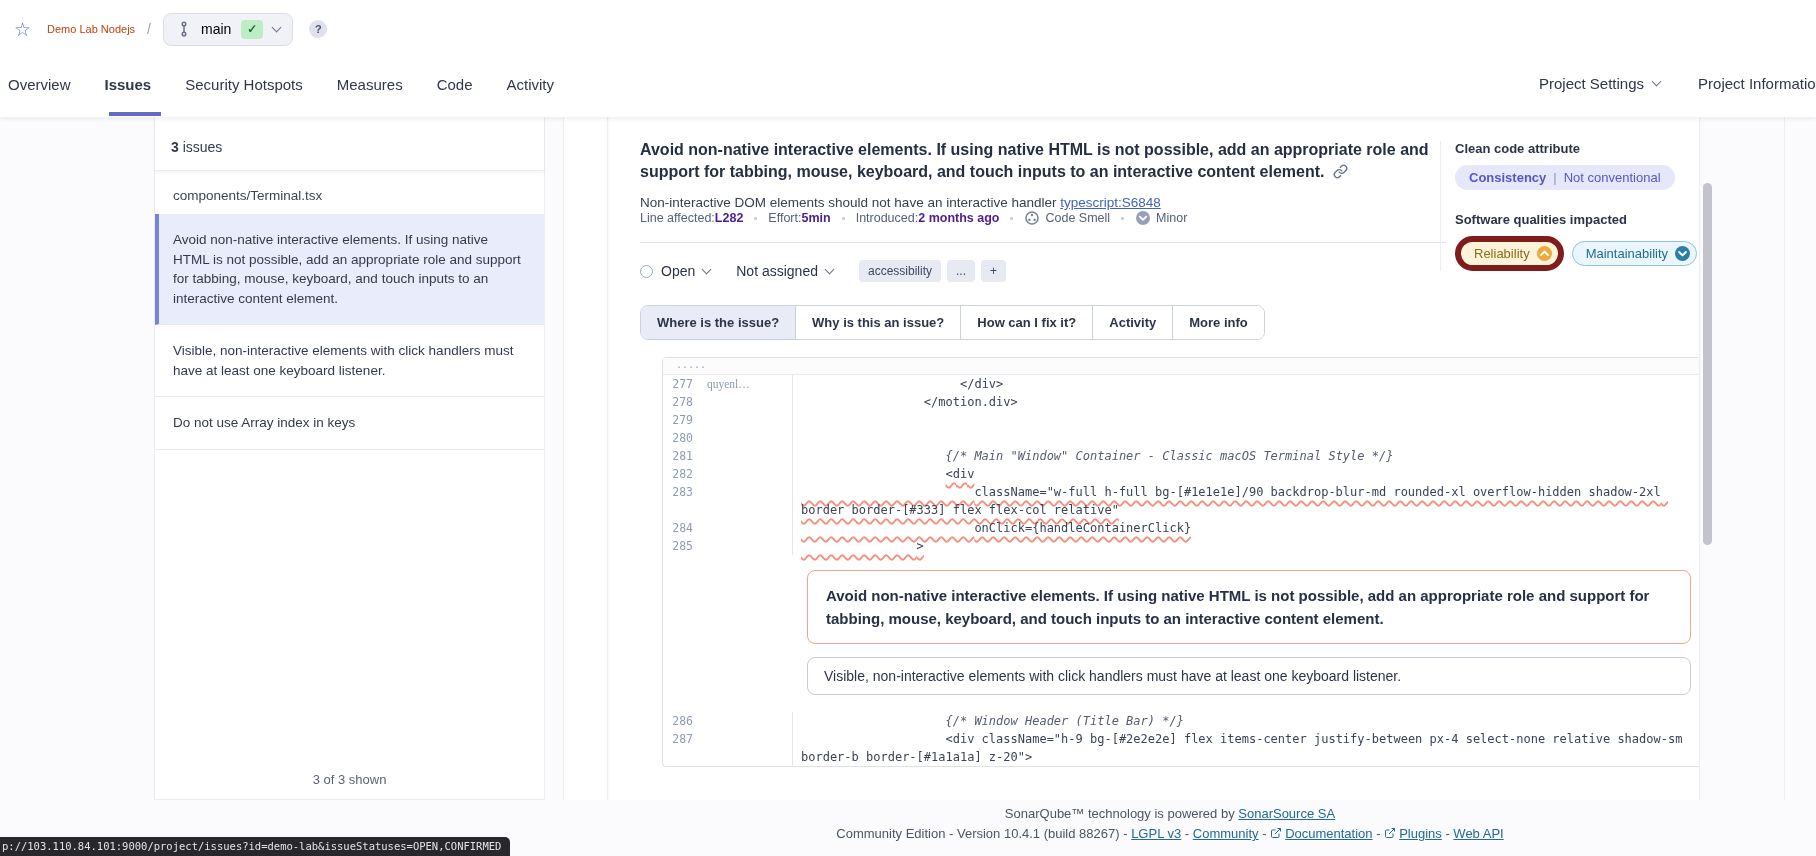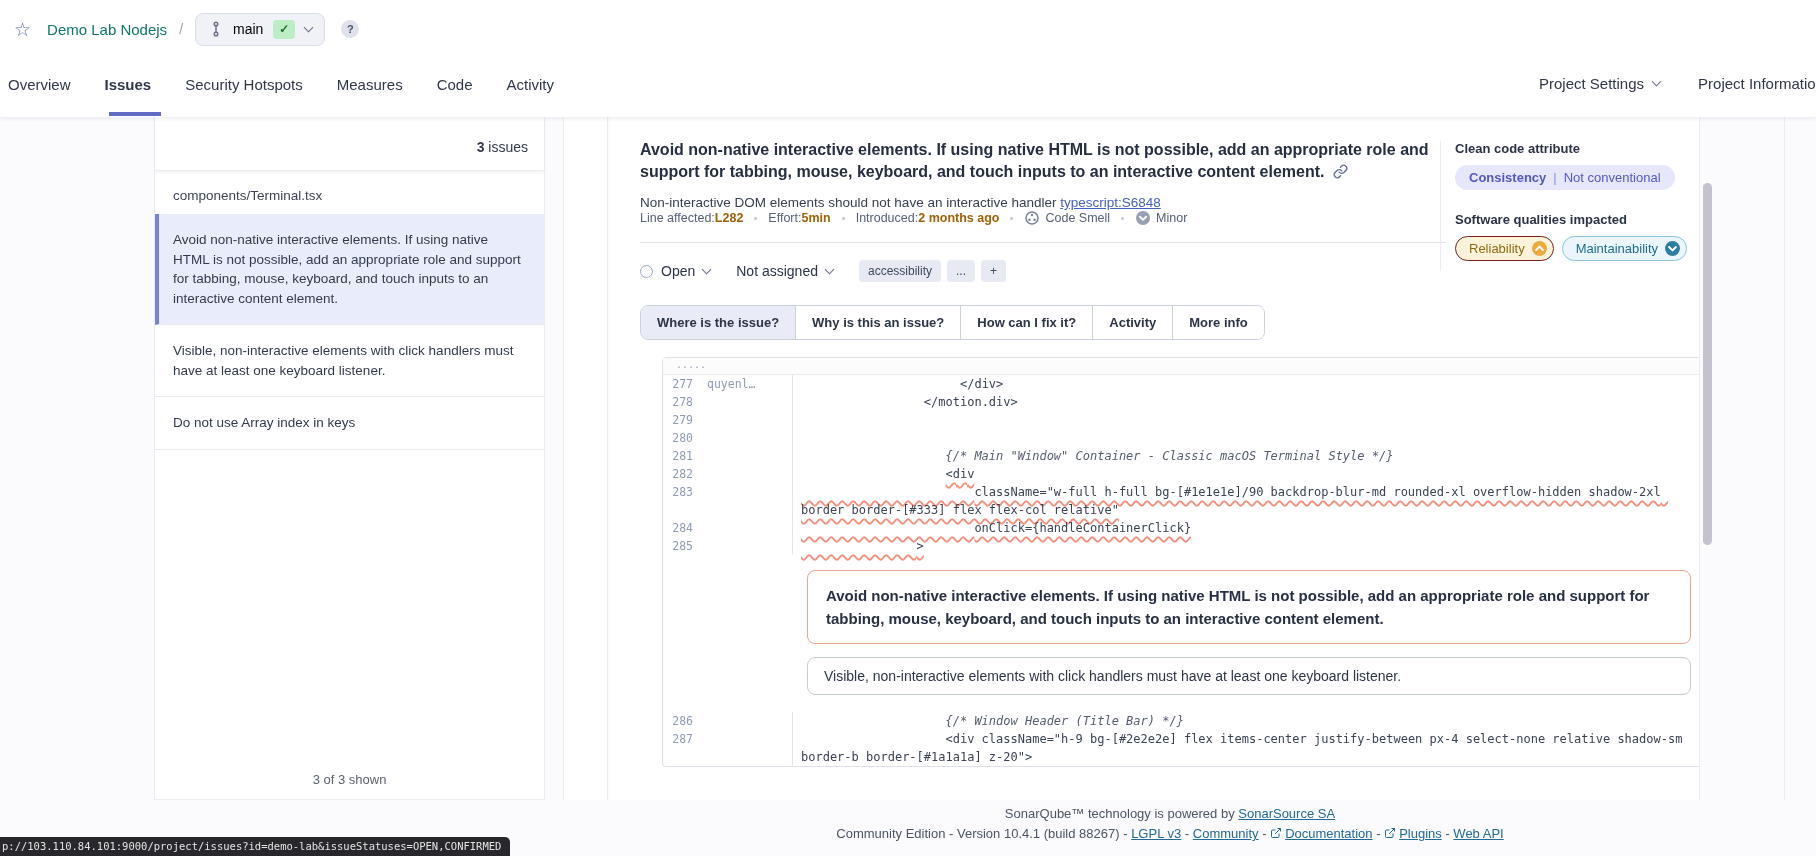--- a/index.html
+++ b/index.html
@@ -4,21 +4,21 @@
 <style>
   * { margin:0; padding:0; box-sizing:border-box; }
   html,body { width:1816px; height:856px; overflow:hidden; }
   body { font-family:"Liberation Sans", sans-serif; background:#fbfbfd; color:#2d3549; position:relative; }
 
   
   .header { position:absolute; left:0; top:0; width:1816px; height:117px; background:#fff;
             box-shadow:0 2px 4px rgba(40,45,80,.07); z-index:5; }
   .crumb-row { display:flex; align-items:center; height:58px; padding-left:14px; }
   .star { font-size:19px; color:#5a67c9; margin-right:16px; cursor:pointer; }
-  .project-name { font-size:15px; color:#0f766e; }
+  .project-name { font-size:11px; color:#c2410c; }
   .crumb-sep { color:#9aa0b0; margin:0 12px; font-size:14px; }
   .branch-pill { display:inline-flex; align-items:center; gap:10px; height:33px; padding:0 12px 0 14px;
                  background:#f1f2f8; border:1px solid #dadeea; border-radius:8px; cursor:pointer; }
   .branch-pill .bname { font-size:14px; color:#000000; }
   .qg-pass { display:inline-flex; align-items:center; justify-content:center; width:22px; height:19px;
              background:#bdedc4; border-radius:4px; color:#186e2f; font-size:12px; font-weight:bold; }
   .chev { width:7px; height:7px; border-right:1.6px solid #6b7285; border-bottom:1.6px solid #6b7285;
           transform:rotate(45deg); display:inline-block; margin-top:-4px; }
   .help-badge { display:inline-flex; align-items:center; justify-content:center; width:18px; height:18px;
                 margin-left:16px; background:#dfe2ec; border-radius:50%; color:#4a5164; font-size:11px;
@@ -36,75 +36,75 @@
              border:1px solid #ececf2; border-top:none; }
   .gap-strip { position:absolute; left:563px; top:117px; width:45px; height:683px; background:#fff;
                border-left:1px solid #ececf2; border-right:1px solid #ececf2; }
   .main-panel { position:absolute; left:610px; top:117px; width:1090px; height:683px; background:#fff;
                 border-right:1px solid #ececf2; overflow:hidden; }
   .right-edge-line { position:absolute; left:1784px; top:117px; width:1px; height:683px; background:#ececf2; }
   .scroll-thumb { position:absolute; left:1703px; top:183px; width:9px; height:362px;
                   background:#c2c3cc; border-radius:5px; cursor:pointer; }
 
   
-  .count-row { padding:22px 16px 15px; text-align:right; font-size:14px; color:#333a4d;
+  .count-row { padding:22px 16px 15px; font-size:14px; color:#333a4d;
                border-bottom:1px solid #ececf2; box-shadow:0 2px 3px rgba(40,45,80,.05); }
   .count-row b { font-weight:bold; }
   .file-row { padding:17px 18px 11px; font-size:13.5px; color:#3d4456; }
   .issue-card { padding:16px 20px 16px 18px; border-bottom:1px solid #e8eaf0; font-size:13.5px;
                 line-height:19.5px; color:#333a4d; cursor:pointer; background:#fff; }
   .issue-card.selected { background:#e9edfb; border-left:4px solid #7583d9; padding-left:14px; }
   .sidebar-footer { position:absolute; left:0; bottom:12px; width:100%; text-align:center;
                     font-size:13px; color:#5c6370; }
 
   
   .detail { padding:22px 0 0 30px; position:relative; }
   .issue-title { width:790px; font-size:16px; font-weight:bold; line-height:21.5px; color:#262e42; }
   .link-icon { display:inline-block; vertical-align:-2px; margin-left:8px; cursor:pointer; }
   .rule-line { margin-top:11px; font-size:13.5px; color:#38404f; }
   .rule-link { color:#4361c2; font-weight:normal; text-decoration:underline; cursor:pointer; }
   .meta-line { margin-top:0; font-size:12.5px; color:#55607a; display:flex; align-items:center; }
-  .meta-line b { color:#a16207; }
+  .meta-line b { color:#4c1d95; }
   .meta-dot { width:3px; height:3px; background:#c9cedb; display:inline-block; margin:0 11px; border-radius:1px; }
   .meta-icon { display:inline-flex; margin-right:5px; vertical-align:middle; }
   .detail-hr { width:806px; border:none; border-top:1px solid #e3e5ee; margin-top:16px; }
   .status-row { margin-top:17px; display:flex; align-items:center; gap:26px; }
   .status-item { display:inline-flex; align-items:center; gap:8px; font-size:14px; color:#2c3347; cursor:pointer; }
   .open-circle { width:13px; height:13px; border:1.5px solid #9aa6d2; border-radius:50%; display:inline-block; }
   .tag-row { display:inline-flex; gap:6px; align-items:flex-end; }
   .chip { background:#e7eaf3; border-radius:4px; padding:4px 9px; font-size:12px; color:#3f4961; cursor:pointer; }
 
   .right-info { position:absolute; left:845px; top:24px; width:250px; }
   .right-divider { position:absolute; left:830px; top:24px; height:130px; border-left:1px solid #ececf2; }
   .info-label { font-size:13px; font-weight:bold; color:#2c3347; margin-bottom:9px; }
   .attr-pill { display:inline-flex; gap:7px; background:#e6e7fa; border-radius:999px; padding:5px 14px;
                font-size:13px; color:#5558c4; }
   .attr-pill b { font-weight:bold; }
   .attr-pill .pipe { color:#8d90d6; }
   .q-gap { height:22px; }
   .q-pill { display:inline-flex; align-items:center; gap:6px; border-radius:999px; padding:3px 5px 3px 13px;
             font-size:13px; margin-right:8px; }
-  .q-pill.medium { background:#fcf3da; border:1px solid #7f1d1d; color:#8f6a12; }
+  .q-pill.medium { background:#fcf3da; border:6px solid #7f1d1d; color:#8f6a12; }
   .q-pill.low { background:#eaf6fc; border:1px solid #8fc4dd; color:#1f6c93; }
 
   .tab-group { display:inline-flex; border:1px solid #ccd1de; border-radius:8px; overflow:hidden; margin-top:23px; }
   .d-tab { padding:9px 16px; font-size:13px; font-weight:bold; color:#2c3447; background:#fff;
            border-left:1px solid #ccd1de; cursor:pointer; white-space:nowrap; }
   .d-tab:first-child { border-left:none; }
   .d-tab.active { background:#e9ecf6; }
 
   
   .code-box { margin:17px 0 0 22px; width:1040px; border:1px solid #dfe0e8; border-radius:4px;
               background:#fff; font-family:"DejaVu Sans Mono", monospace; font-size:12px; }
   .collapse-row { height:17px; border-bottom:1px solid #e8e8ee; color:#9aa2b4; font-size:10px;
                   padding-left:13px; line-height:14px; background:#fcfcfd; cursor:pointer; }
   .code-row { display:flex; line-height:18px; }
   .ln { width:30px; text-align:right; color:#8e9bb3; flex:none; cursor:pointer; font-size:11.5px; }
   .scm { width:100px; flex:none; padding-left:14px; color:#8e9bb3; font-size:11.5px;
-         border-right:1px solid #e4e6ee; overflow:hidden; white-space:nowrap; }
+         border-right:1px solid #e4e6ee; overflow:hidden; white-space:nowrap;font-family:Liberation Serif, serif; }
   .ctext { flex:1; padding:0 10px 0 8px; white-space:pre-wrap; word-break:break-word; color:#3a4354; }
   .ctext .cmt { font-style:italic; color:#555d6e; }
   .mark { text-decoration-line:underline; text-decoration-style:wavy; text-decoration-color:#f3907e;
           text-decoration-thickness:2px; text-underline-offset:4px; }
   .issue-flow-box { margin:15px 10px 13px 144px; padding:13px 18px; border:1px solid #f0a294;
                     border-radius:8px; font-family:"Liberation Sans", sans-serif; font-size:15px;
                     font-weight:bold; color:#273044; line-height:23px; background:#fff; }
   .secondary-flow-box { margin:0 10px 17px 144px; padding:10px 16px; border:1px solid #c6cbd9;
                         border-radius:8px; font-family:"Liberation Sans", sans-serif; font-size:14px;
                         color:#2e3547; background:#fff; }

